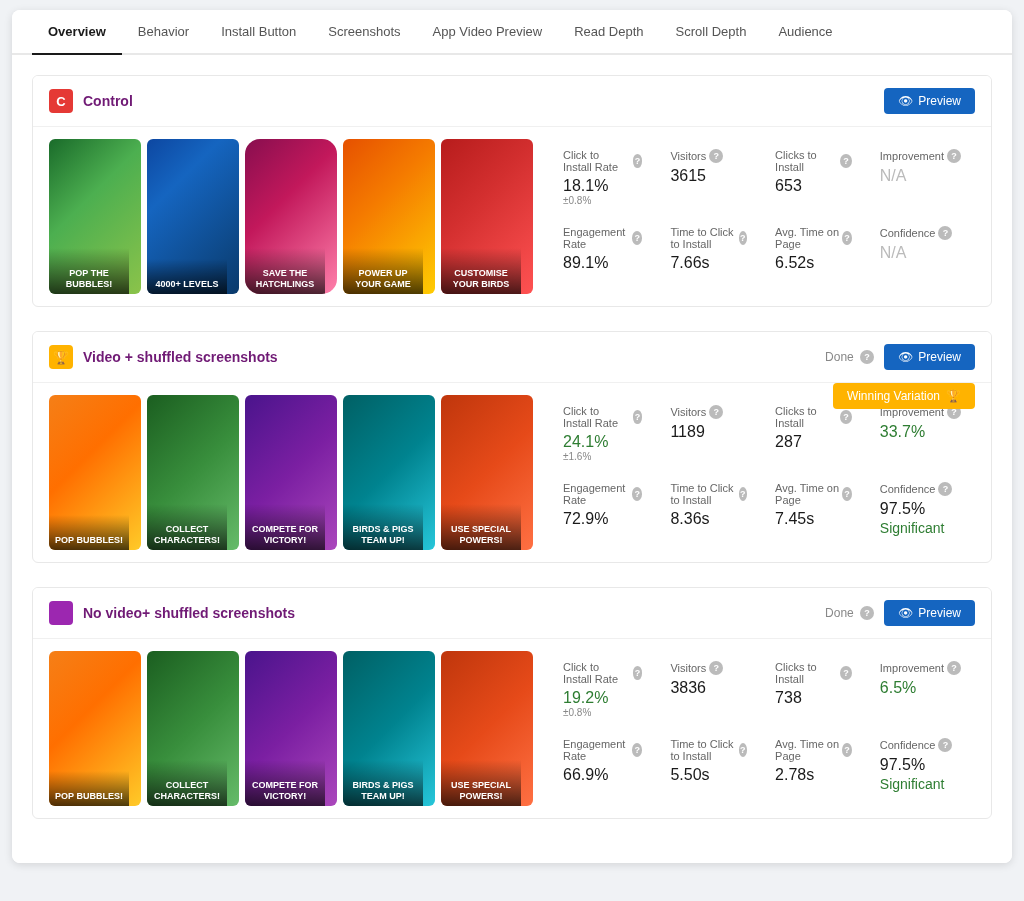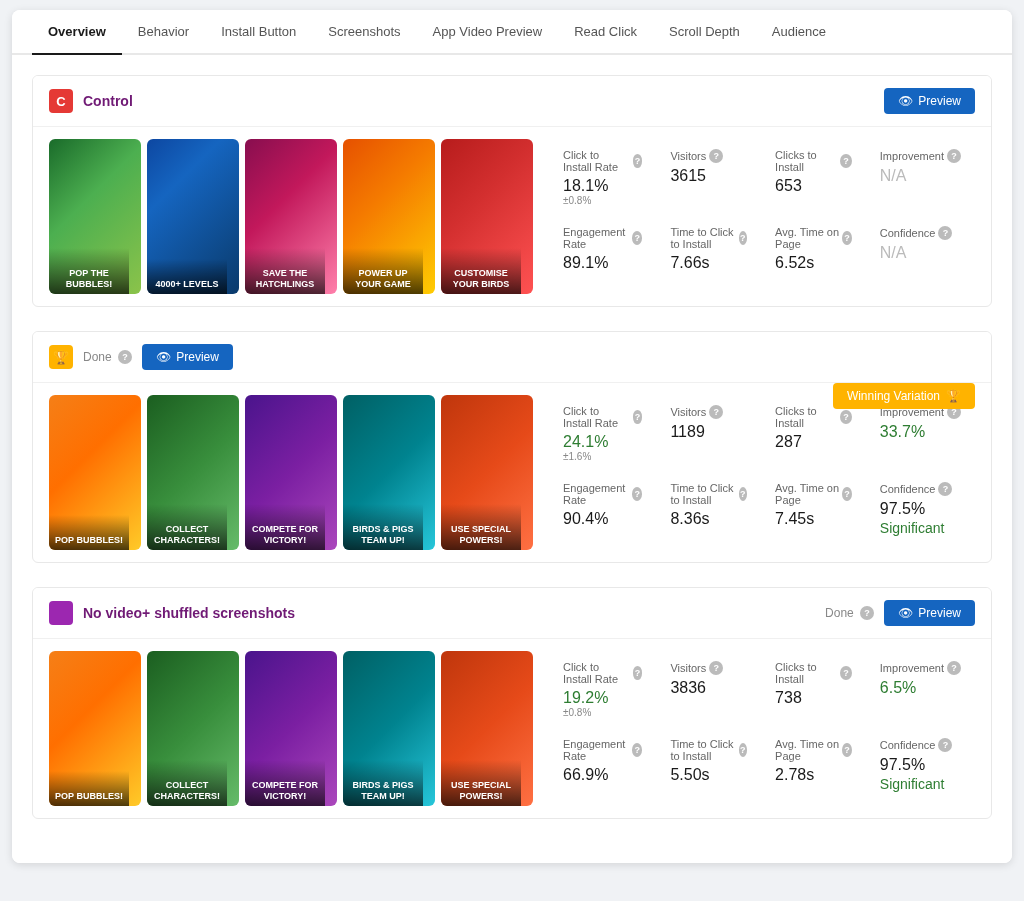--- a/index.html
+++ b/index.html
@@ -130,21 +130,21 @@
       width: 92px;
       height: 155px;
       border-radius: 6px;
       overflow: hidden;
       background: #ddd;
       position: relative;
     }
     
     .ss-1 { background: linear-gradient(135deg, #1a6b2a 0%, #4caf50 40%, #8BC34A 100%); }
     .ss-2 { background: linear-gradient(135deg, #0d47a1 0%, #1565c0 30%, #0a3a6b 100%); }
-    .ss-3 { background: linear-gradient(135deg, #880e4f 0%, #c2185b 40%, #ff80ab 100%); }
+    .ss-3 { background: linear-gradient(135deg, #880e4f 0%, #c2185b 40%, #ff80ab 100%); border-radius: 15px; }
     .ss-4 { background: linear-gradient(135deg, #e65100 0%, #f57c00 40%, #ffcc02 100%); padding-left: 11px; }
     .ss-5 { background: linear-gradient(135deg, #b71c1c 0%, #d32f2f 40%, #ff5252 100%); }
     .ss-v2-1 { background: linear-gradient(135deg, #f57f17 0%, #ff6f00 40%, #ffca28 100%); }
     .ss-v2-2 { background: linear-gradient(135deg, #1b5e20 0%, #388e3c 50%, #66bb6a 100%); }
     .ss-v2-3 { background: linear-gradient(135deg, #4a148c 0%, #7b1fa2 50%, #ab47bc 100%); }
     .ss-v2-4 { background: linear-gradient(135deg, #006064 0%, #00838f 50%, #26c6da 100%); }
     .ss-v2-5 { background: linear-gradient(135deg, #bf360c 0%, #e64a19 50%, #ff7043 100%); }
     .screenshot-label {
       position: absolute;
       bottom: 0; left: 0; right: 12px;
@@ -213,21 +213,21 @@
 <body>
 
 <div class="main-container">
 
   <nav class="nav-tabs" id="nav-tabs">
       <div class="nav-tab active">Overview</div>
       <div class="nav-tab">Behavior</div>
       <div class="nav-tab">Install Button</div>
       <div class="nav-tab">Screenshots</div>
       <div class="nav-tab">App Video Preview</div>
-      <div class="nav-tab">Read Click</div>
+      <div class="nav-tab">Read Depth</div>
       <div class="nav-tab">Scroll Depth</div>
       <div class="nav-tab">Audience</div>
     </nav>
 
   <div class="content" id="variants-container">
       <div class="variant-block">
         <div class="variant-header">
     <div class="variant-icon-c">C</div>
     <span class="variant-title">Control</span>
 
@@ -293,20 +293,21 @@
       <div class="stat-label">Confidence <span class="question-icon">?</span></div>
       <div class="stat-value grey">N/A</div>
 
     </div>
   </div>
         </div>
       </div>
       <div class="variant-block">
         <div class="variant-header">
     <div class="variant-icon-trophy">🏆</div>
+    <span class="variant-title">Video + shuffled screenshots</span>
     <span class="done-badge">Done <span class="question-icon">?</span></span>
     <button class="preview-btn">
       <span>👁</span>
       <span>Preview</span>
     </button>
   </div>
         <div class="variant-body">
           <div class="screenshots-row">
             <div class="screenshot-item ss-v2-1">
               <div class="screenshot-label">Pop
@@ -346,21 +347,21 @@
     <div class="stat-cell">
       <div class="stat-label">Clicks to Install <span class="question-icon">?</span></div>
       <div class="stat-value">287</div>
     </div>
     <div class="stat-cell">
       <div class="stat-label">Improvement <span class="question-icon">?</span></div>
       <div class="stat-value green">33.7%</div>
     </div>
     <div class="stat-cell">
       <div class="stat-label">Engagement Rate <span class="question-icon">?</span></div>
-      <div class="stat-value">90.4%</div>
+      <div class="stat-value">72.9%</div>
     </div>
     <div class="stat-cell">
       <div class="stat-label">Time to Click to Install <span class="question-icon">?</span></div>
       <div class="stat-value">8.36s</div>
     </div>
     <div class="stat-cell">
       <div class="stat-label">Avg. Time on Page <span class="question-icon">?</span></div>
       <div class="stat-value">7.45s</div>
     </div>
     <div class="stat-cell">

